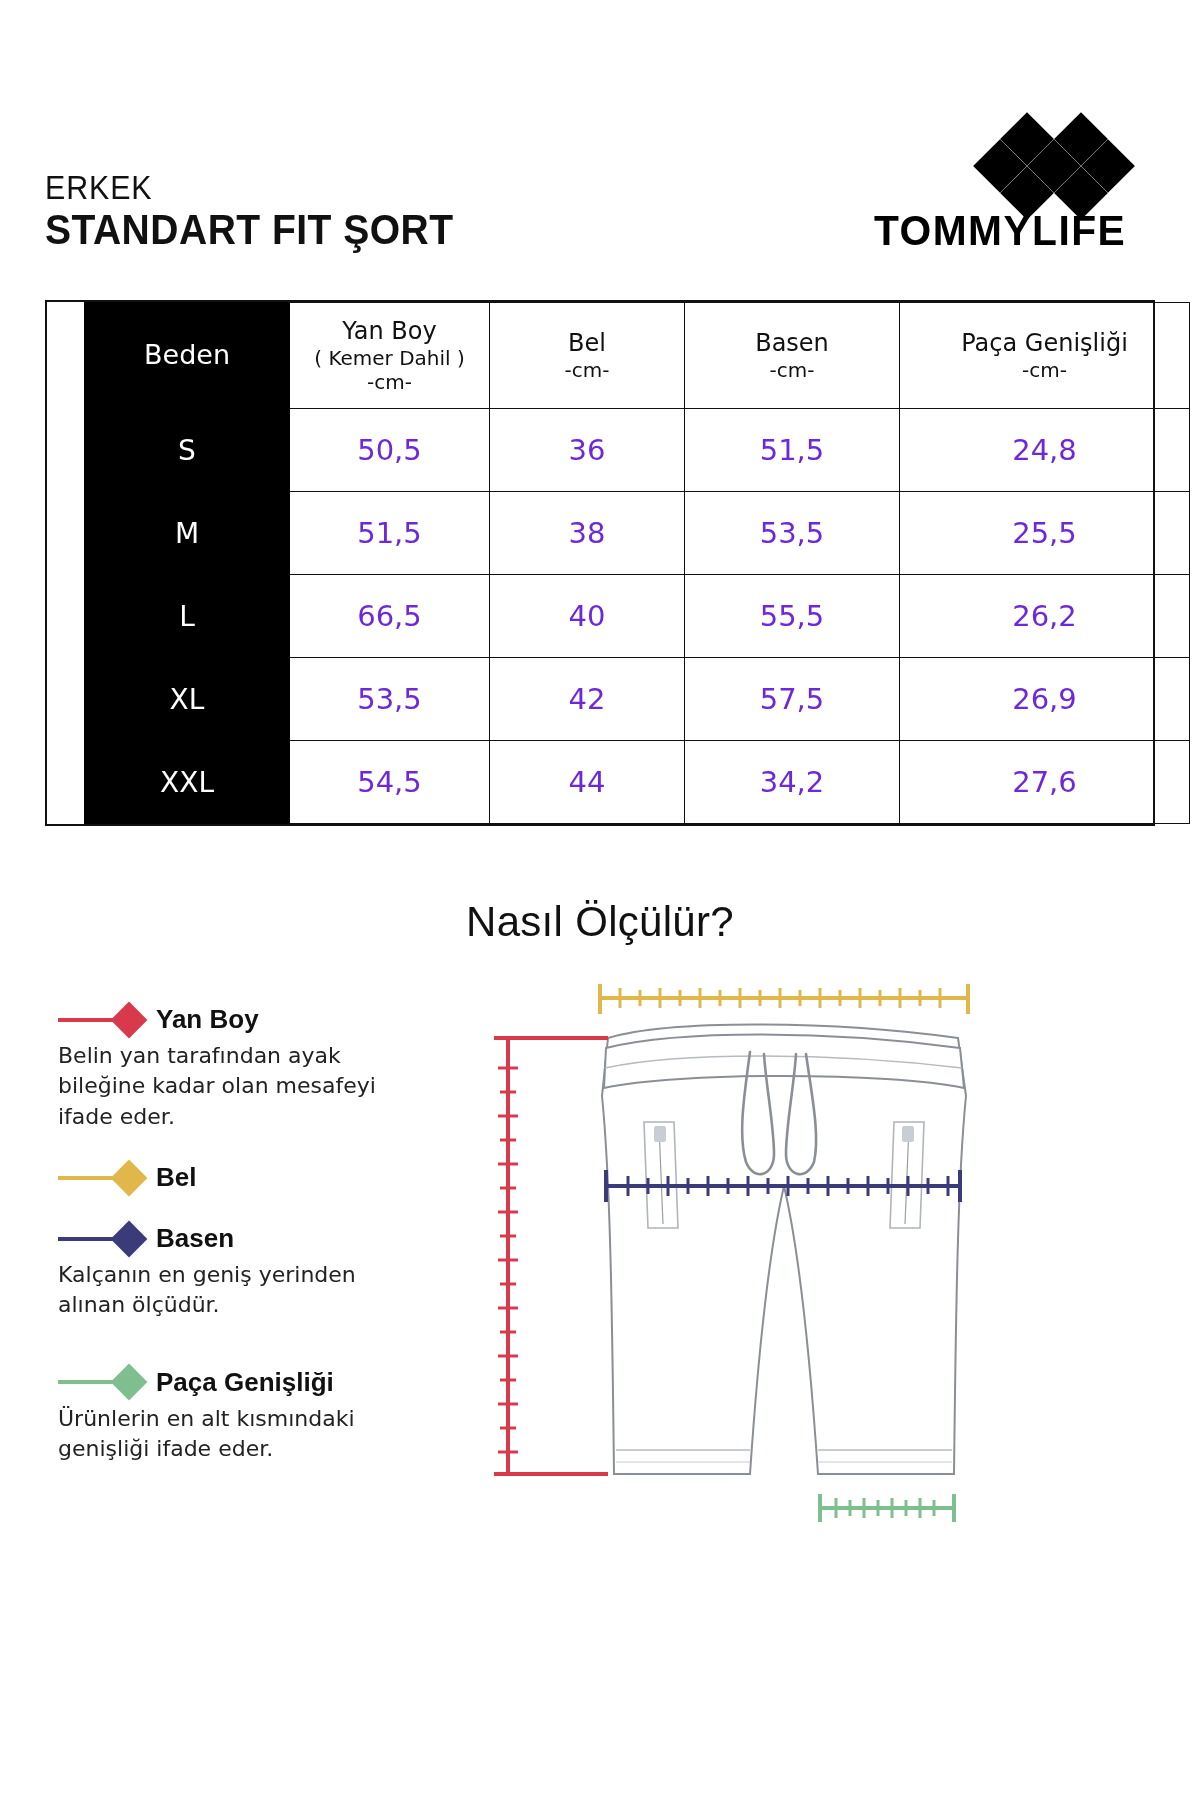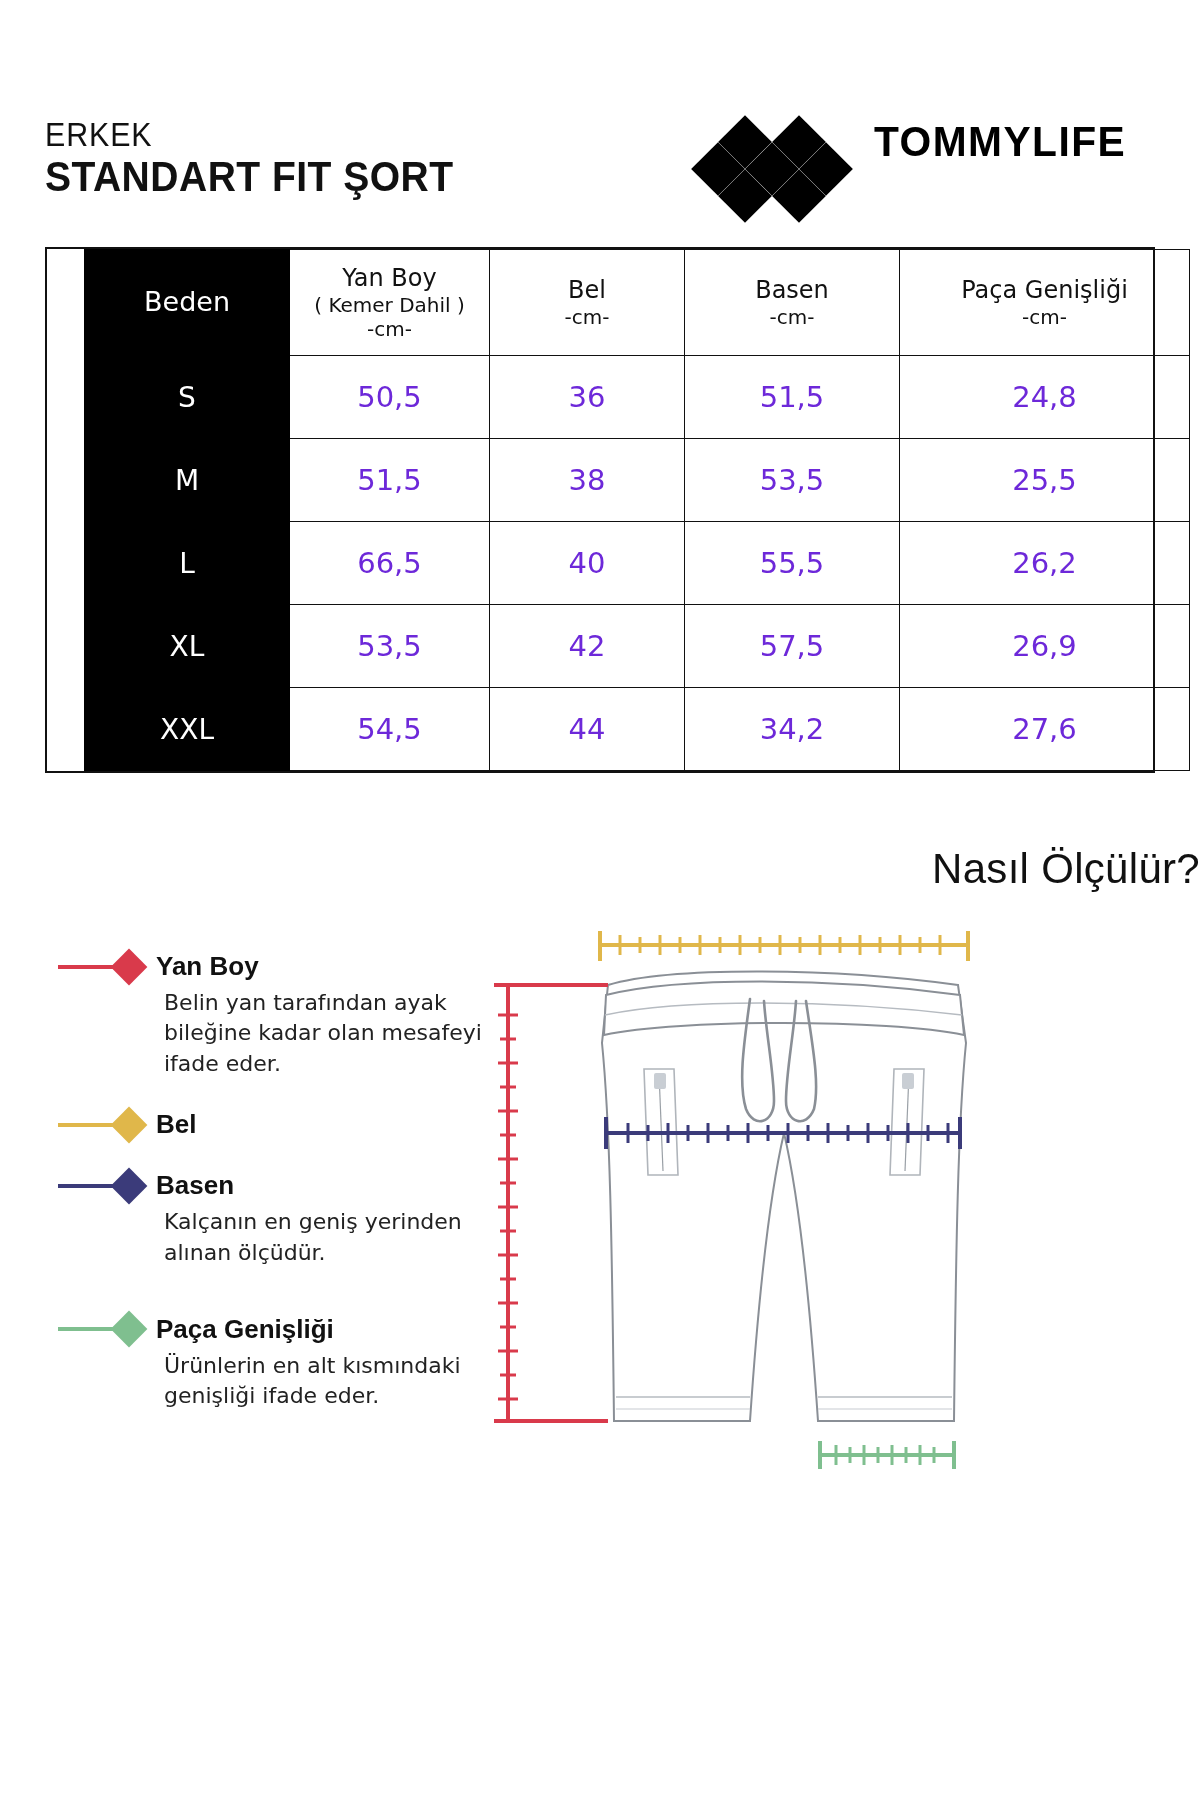--- a/index.html
+++ b/index.html
@@ -51,23 +51,23 @@
     font-weight: 700;
     letter-spacing: 0.5px;
     color: #111;
     line-height: 1.05;
     transform: scaleX(0.93);
     transform-origin: left center;
   }
 
   .brand {
     display: flex;
-    flex-direction: row;
-    align-items: flex-start;
-    gap: 22px;
+    flex-direction: column;
+    align-items: flex-end;
+    gap: 14px;
     padding-right: 8px;
   }
   .brand-mark {
     width: 190px;
     height: 78px;
     position: relative;
   }
   .brand-mark .dia {
     position: absolute;
     width: 38px;
@@ -125,21 +125,21 @@
     color: #6d28d9;
   }
   table.size-table tbody td.first-col {
     font-size: 28px;
   }
   .th-small { font-size: 20px; display: block; line-height: 1.2; }
   .th-line { display: block; }
 
   
   .howto-title {
-    text-align: right;
+    text-align: center;
     font-family: "Liberation Sans", sans-serif;
     font-size: 42px;
     font-weight: 400;
     color: #111;
     margin-top: 72px;
     letter-spacing: 0.3px;
   }
 
   .howto-body {
     display: flex;
@@ -173,21 +173,20 @@
     flex: 0 0 26px;
   }
   .legend-label {
     font-family: "Liberation Sans", sans-serif;
     font-size: 26px;
     font-weight: 700;
     color: #111;
   }
   .legend-desc {
     margin-top: 6px;
-    margin-left: 106px;
     font-family: "DejaVu Sans", sans-serif;
     font-size: 22px;
     line-height: 1.38;
     color: #222;
     max-width: 330px;
   }
 
   
   .diagram {
     flex: 1 1 auto;

